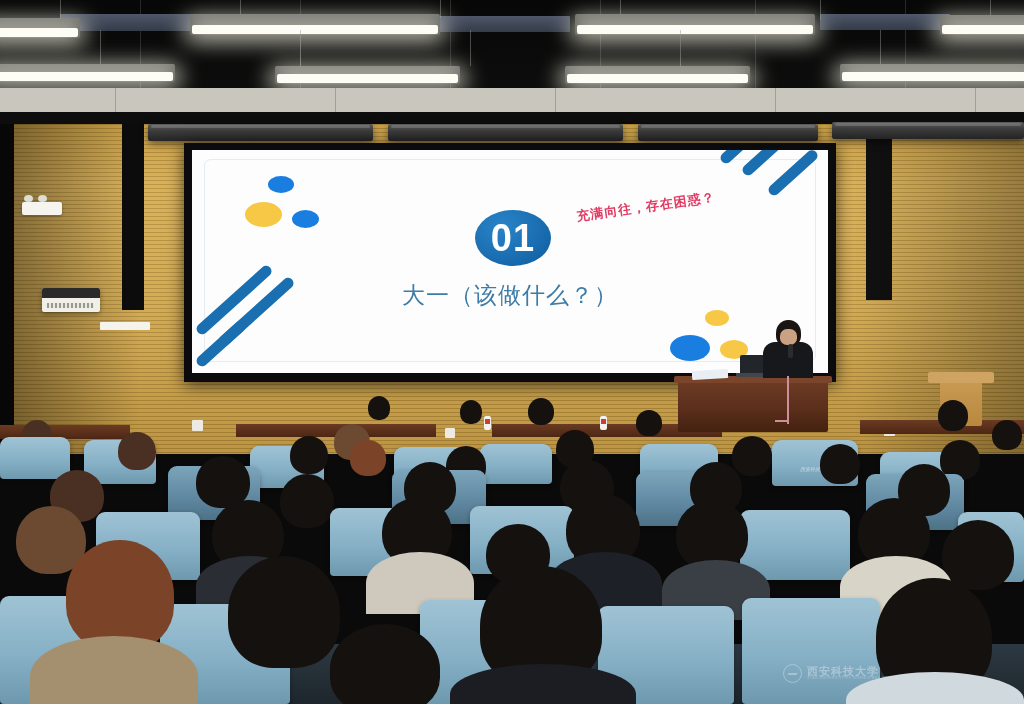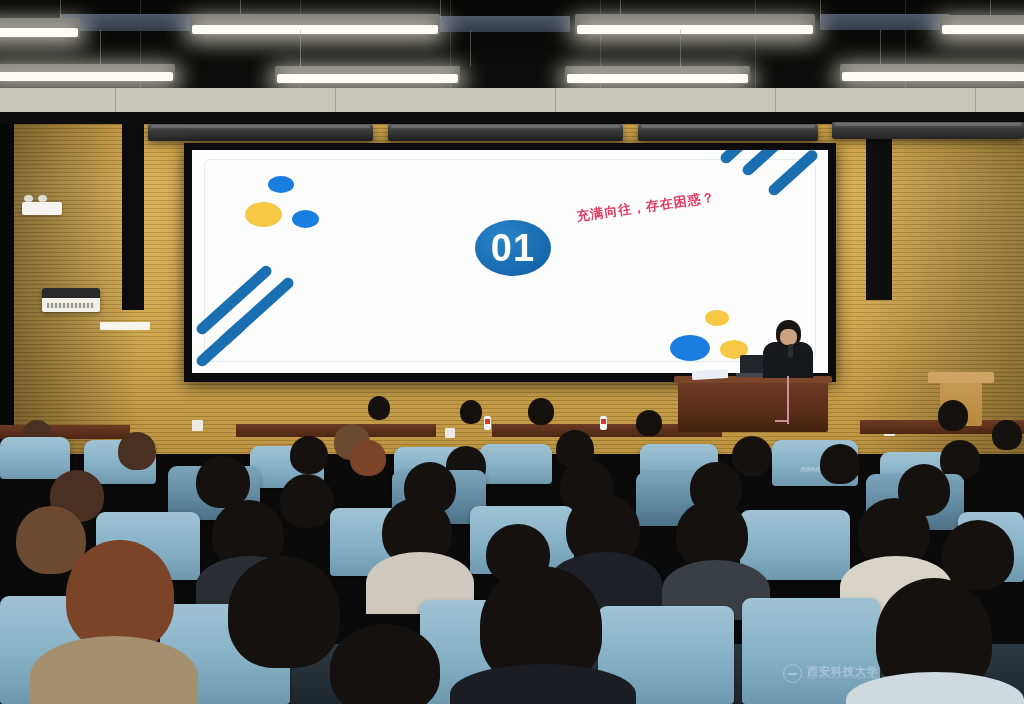--- a/index.html
+++ b/index.html
@@ -194,24 +194,25 @@
       </div>
 
       <div class="stripes" style="left:2px;bottom:-22px;">
         <i class="stripe" style="width:97px;left:4px;top:52px;transform:rotate(-42deg);"></i>
         <i class="stripe" style="width:97px;left:26px;top:64px;transform:rotate(-42deg);"></i>
         <i class="stripe" style="width:62px;left:4px;top:84px;transform:rotate(-42deg);"></i>
       </div>
 
       <div class="redscript" style="left:384px;top:48px;">充满向往，存在困惑？</div>
 
-      <div class="num-circle" style="left:283px;top:70px;width:76px;height:56px;">
+      <div class="num-circle" style="left:283px;top:60px;width:76px;height:56px;">
         <span>01</span>
       </div>
 
+      <div class="slide-title" style="left:0;right:0;top:130px;">大一（该做什么？）</div>
     </div>
   </div>
 
   <div class="table-low" style="left:0;top:425px;width:130px;height:14px;"></div>
   <div class="table-low" style="left:236px;top:424px;width:200px;height:13px;"></div>
   <div class="table-low" style="left:492px;top:424px;width:230px;height:13px;"></div>
   <div class="table-low" style="left:860px;top:420px;width:164px;height:14px;"></div>
 
   <div class="podium" style="left:678px;top:380px;width:150px;height:52px;"></div>
   <div class="podium-top" style="left:674px;top:376px;width:158px;height:7px;"></div>

